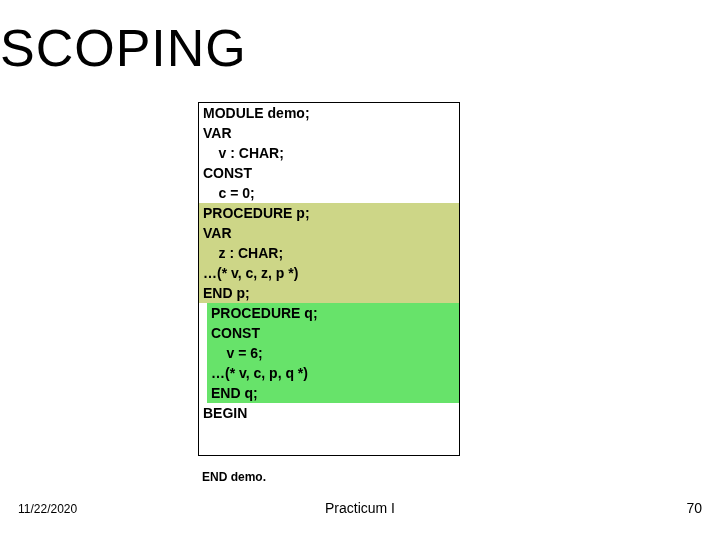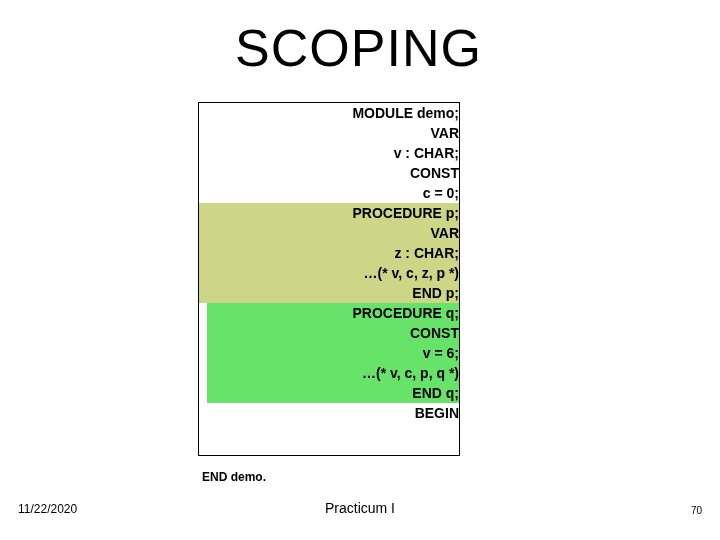--- a/index.html
+++ b/index.html
@@ -10,36 +10,34 @@
     background: #ffffff;
     font-family: Arial, Helvetica, sans-serif;
     overflow: hidden;
     position: relative;
   }
   .title {
     position: absolute;
     top: 18px;
     left: 0;
     right: 3px;
-    text-align: center;
     font-size: 52px;
     letter-spacing: 1px;
     color: #000;
     font-weight: 400;
   }
   .codebox {
     position: absolute;
     top: 102px;
     left: 198px;
     width: 262px;
     height: 354px;
     border: 1.5px solid #000;
     box-sizing: border-box;
     background: #fff;
-    text-align: right;
   }
   .line {
     font-family: Arial, Helvetica, sans-serif;
     font-size: 14px;
     line-height: 20px;
     font-weight: 700;
     color: #000;
     white-space: pre;
     padding-left: 4px;
   }
@@ -66,21 +64,21 @@
     right: 0;
     bottom: 24px;
     text-align: center;
     font-size: 14px;
     color: #000;
   }
   .footer-page {
     position: absolute;
     right: 18px;
     bottom: 24px;
-    font-size: 10px;
+    font-size: 14px;
     color: #000;
   }
   .below-box {
     position: absolute;
     top: 470px;
     left: 202px;
     font-size: 12px;
     font-weight: 700;
     color: #000;
   }

